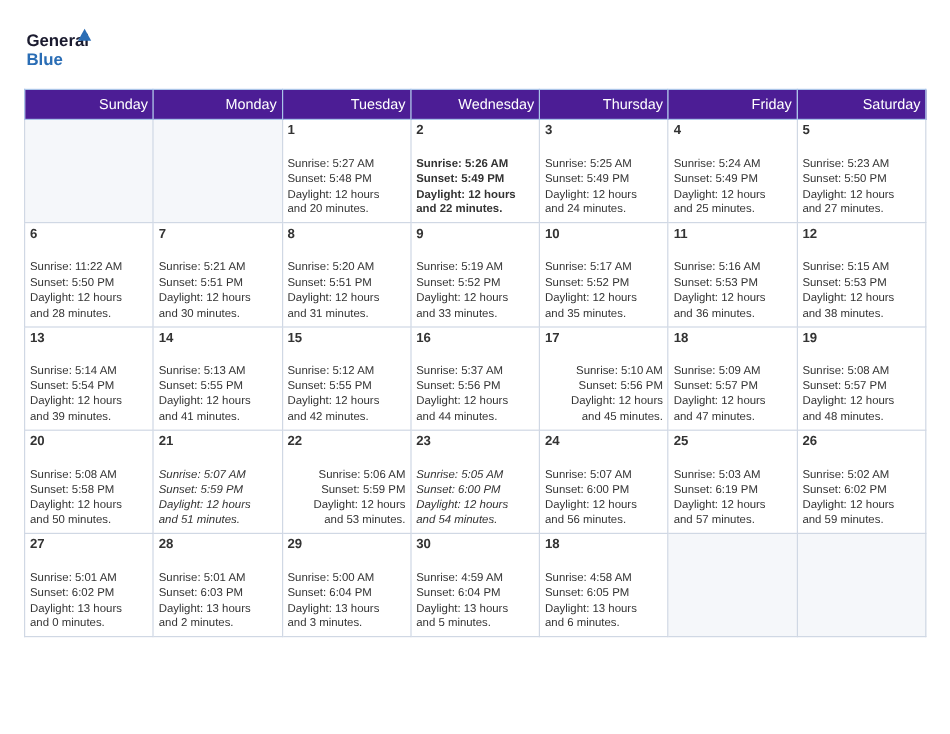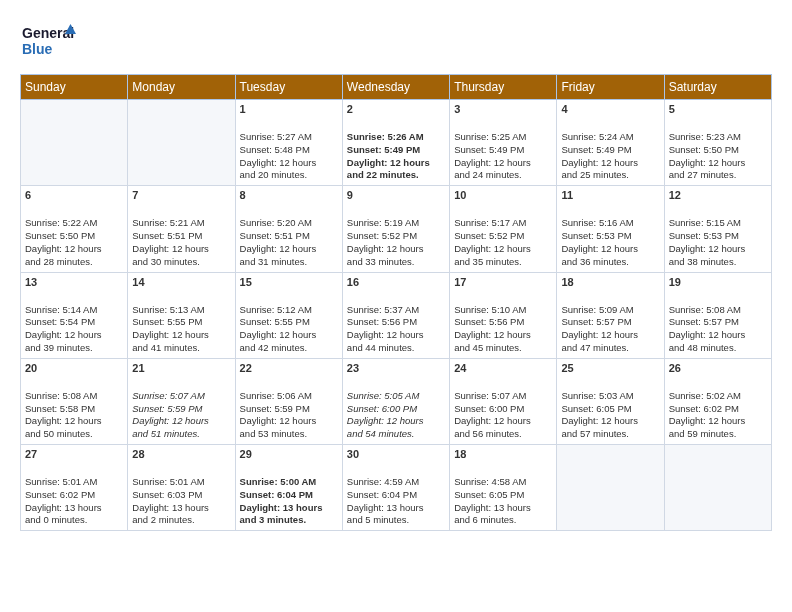--- a/index.html
+++ b/index.html
@@ -38,25 +38,25 @@
     .subtitle {
       font-size: 15px;
       color: #555;
     }
     .calendar {
       width: 100%;
       border-collapse: collapse;
       table-layout: fixed;
     }
     .calendar th {
-      background: #a16207;
+      background: #4c1d95;
       color: #fff;
       font-size: 12px;
       padding: 5px 4px;
-      text-align: left;
+      text-align: right;
       border: 1px solid #aac4e8;
       font-weight: normal;
     }
     .calendar td {
       border: 1px solid #d0d8e4;
       vertical-align: top;
       padding: 3px 4px;
       font-size: 10px;
       color: #333;
       height: 78px;
@@ -143,21 +143,21 @@
             <div class="day-number">5</div>
             <div class="day-info" style="white-space: pre-line;">Sunrise: 5:23 AM
 Sunset: 5:50 PM
 Daylight: 12 hours
 and 27 minutes.</div>
           </td>
         </tr>
         <tr>
           <td>
             <div class="day-number">6</div>
-            <div class="day-info" style="white-space: pre-line;">Sunrise: 5:22 AM
+            <div class="day-info" style="white-space: pre-line;">Sunrise: 11:22 AM
 Sunset: 5:50 PM
 Daylight: 12 hours
 and 28 minutes.</div>
           </td>
           <td>
             <div class="day-number">7</div>
             <div class="day-info" style="white-space: pre-line;">Sunrise: 5:21 AM
 Sunset: 5:51 PM
 Daylight: 12 hours
 and 30 minutes.</div>
@@ -222,21 +222,21 @@
           </td>
           <td>
             <div class="day-number">16</div>
             <div class="day-info" style="white-space: pre-line;">Sunrise: 5:37 AM
 Sunset: 5:56 PM
 Daylight: 12 hours
 and 44 minutes.</div>
           </td>
           <td>
             <div class="day-number">17</div>
-            <div class="day-info" style="white-space: pre-line;">Sunrise: 5:10 AM
+            <div class="day-info" style="white-space: pre-line; text-align: right;">Sunrise: 5:10 AM
 Sunset: 5:56 PM
 Daylight: 12 hours
 and 45 minutes.</div>
           </td>
           <td>
             <div class="day-number">18</div>
             <div class="day-info" style="white-space: pre-line;">Sunrise: 5:09 AM
 Sunset: 5:57 PM
 Daylight: 12 hours
 and 47 minutes.</div>
@@ -259,21 +259,21 @@
           </td>
           <td>
             <div class="day-number">21</div>
             <div class="day-info" style="white-space: pre-line; font-style: italic;">Sunrise: 5:07 AM
 Sunset: 5:59 PM
 Daylight: 12 hours
 and 51 minutes.</div>
           </td>
           <td>
             <div class="day-number">22</div>
-            <div class="day-info" style="white-space: pre-line;">Sunrise: 5:06 AM
+            <div class="day-info" style="white-space: pre-line; text-align: right;">Sunrise: 5:06 AM
 Sunset: 5:59 PM
 Daylight: 12 hours
 and 53 minutes.</div>
           </td>
           <td>
             <div class="day-number">23</div>
             <div class="day-info" style="white-space: pre-line; font-style: italic;">Sunrise: 5:05 AM
 Sunset: 6:00 PM
 Daylight: 12 hours
 and 54 minutes.</div>
@@ -281,21 +281,21 @@
           <td>
             <div class="day-number">24</div>
             <div class="day-info" style="white-space: pre-line;">Sunrise: 5:07 AM
 Sunset: 6:00 PM
 Daylight: 12 hours
 and 56 minutes.</div>
           </td>
           <td>
             <div class="day-number">25</div>
             <div class="day-info" style="white-space: pre-line;">Sunrise: 5:03 AM
-Sunset: 6:05 PM
+Sunset: 6:19 PM
 Daylight: 12 hours
 and 57 minutes.</div>
           </td>
           <td>
             <div class="day-number">26</div>
             <div class="day-info" style="white-space: pre-line;">Sunrise: 5:02 AM
 Sunset: 6:02 PM
 Daylight: 12 hours
 and 59 minutes.</div>
           </td>
@@ -310,21 +310,21 @@
           </td>
           <td>
             <div class="day-number">28</div>
             <div class="day-info" style="white-space: pre-line;">Sunrise: 5:01 AM
 Sunset: 6:03 PM
 Daylight: 13 hours
 and 2 minutes.</div>
           </td>
           <td>
             <div class="day-number">29</div>
-            <div class="day-info" style="white-space: pre-line; font-weight: bold;">Sunrise: 5:00 AM
+            <div class="day-info" style="white-space: pre-line;">Sunrise: 5:00 AM
 Sunset: 6:04 PM
 Daylight: 13 hours
 and 3 minutes.</div>
           </td>
           <td>
             <div class="day-number">30</div>
             <div class="day-info" style="white-space: pre-line;">Sunrise: 4:59 AM
 Sunset: 6:04 PM
 Daylight: 13 hours
 and 5 minutes.</div>

